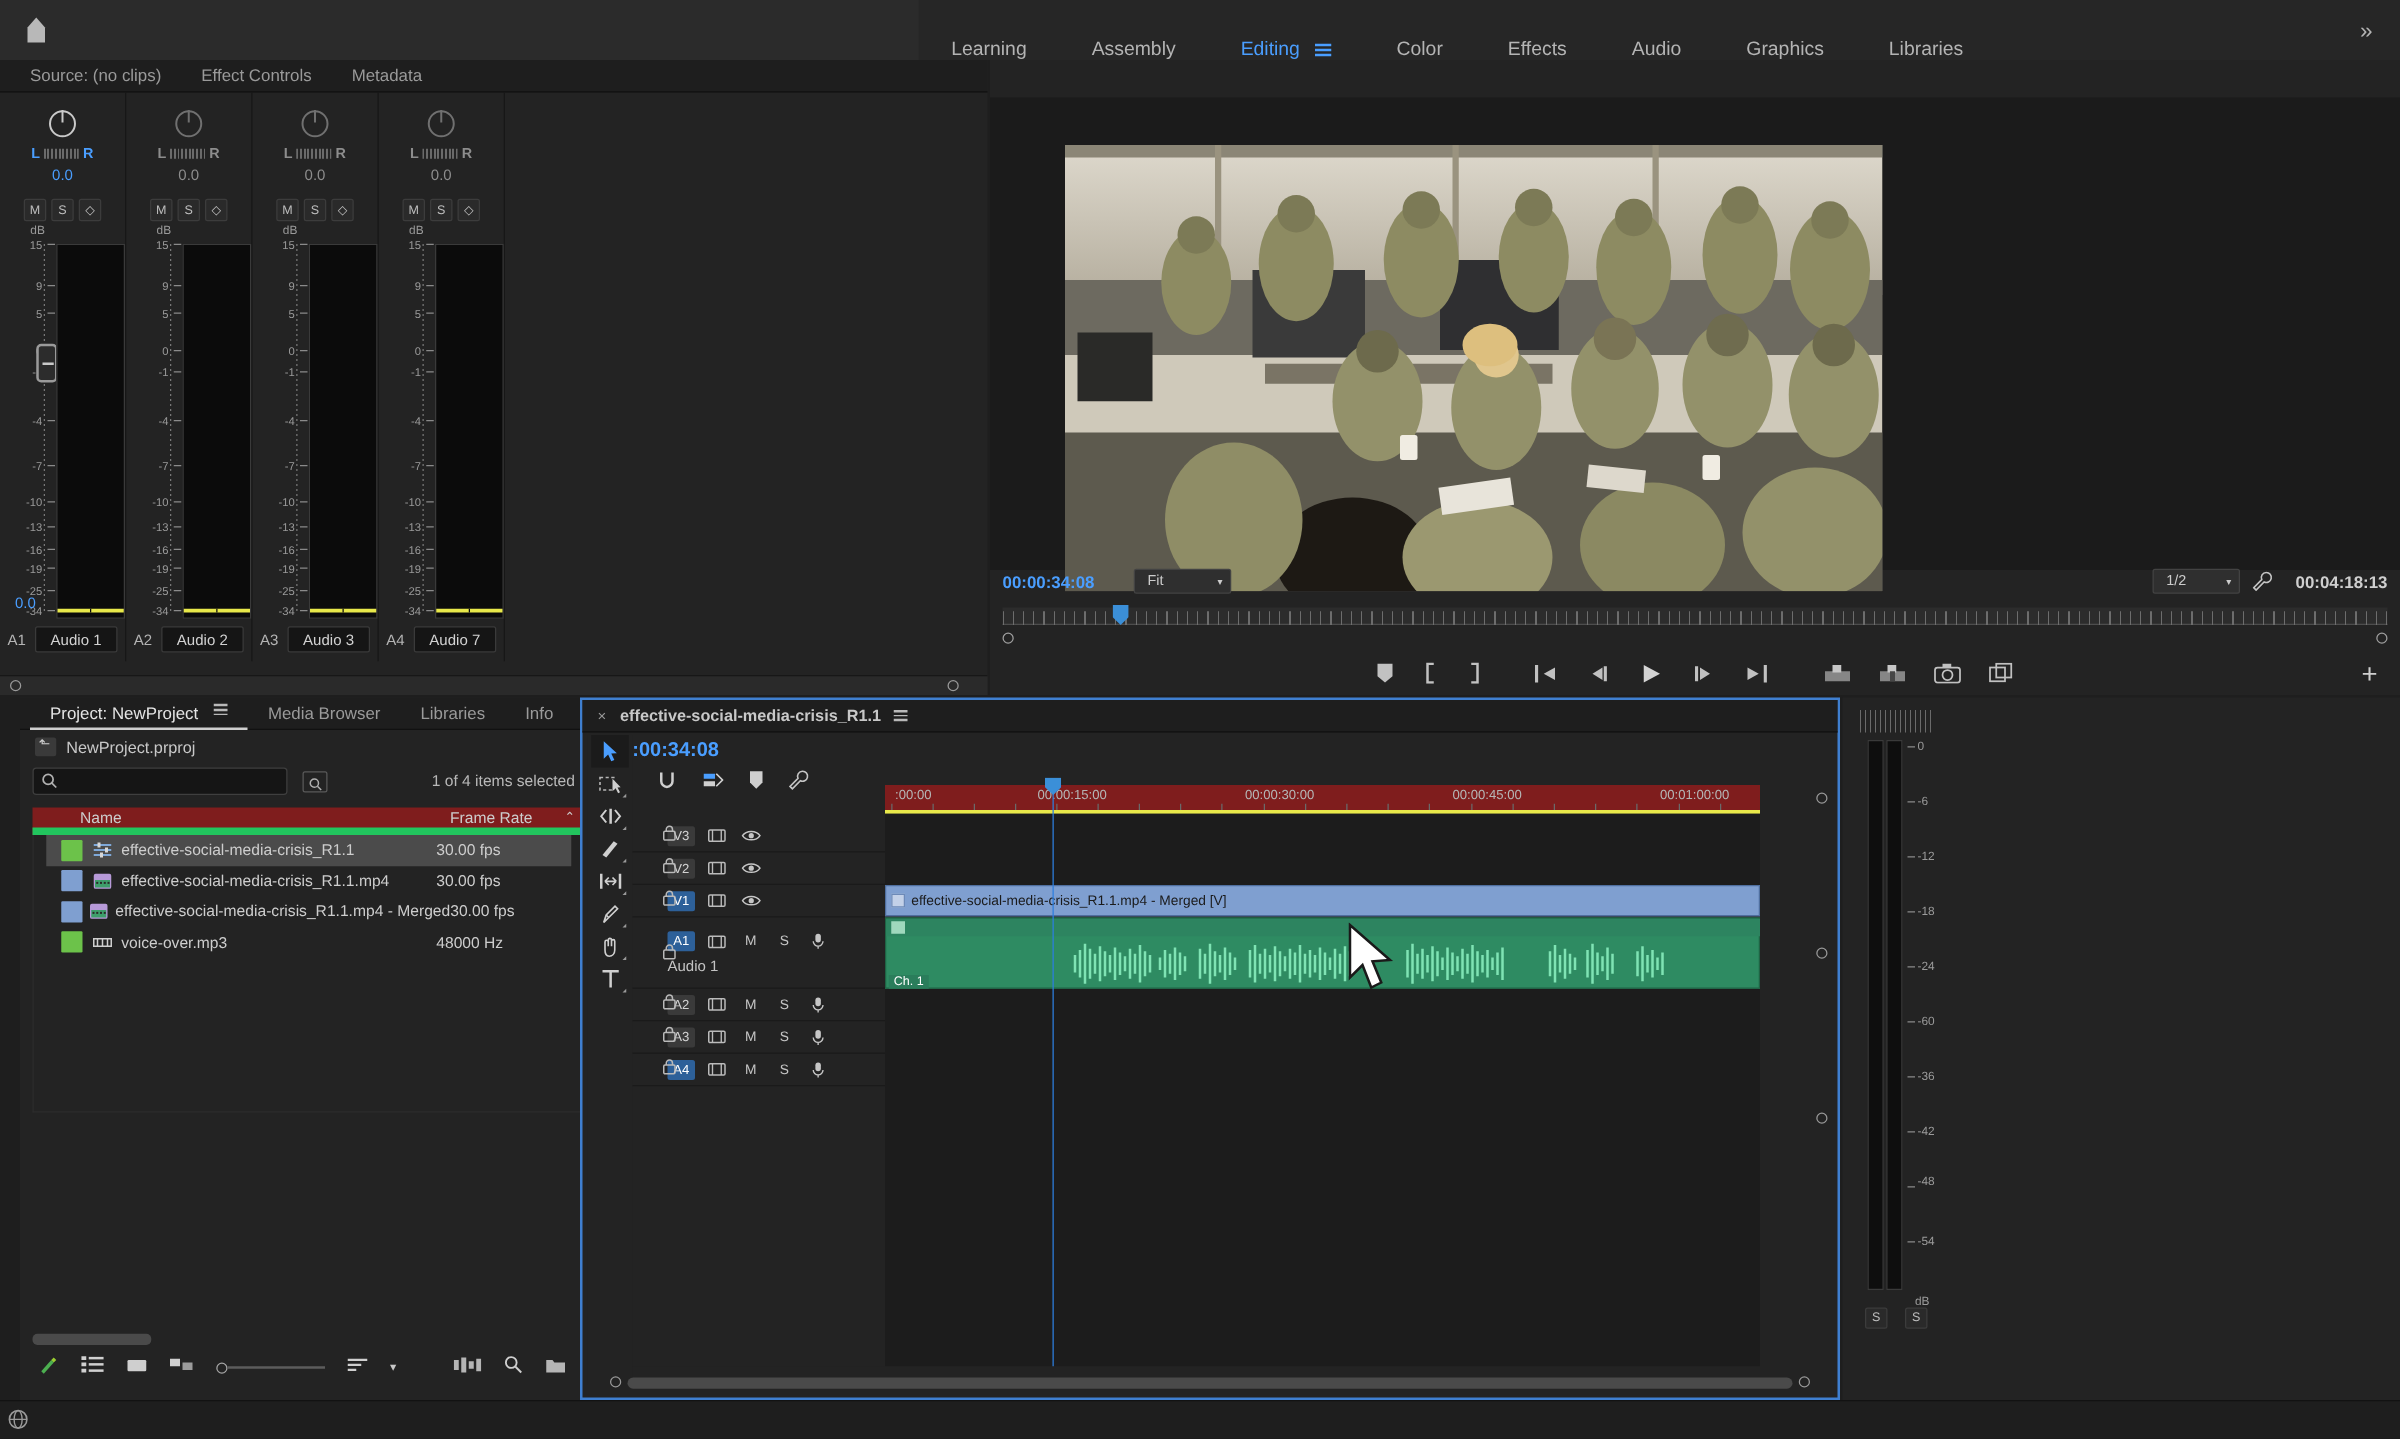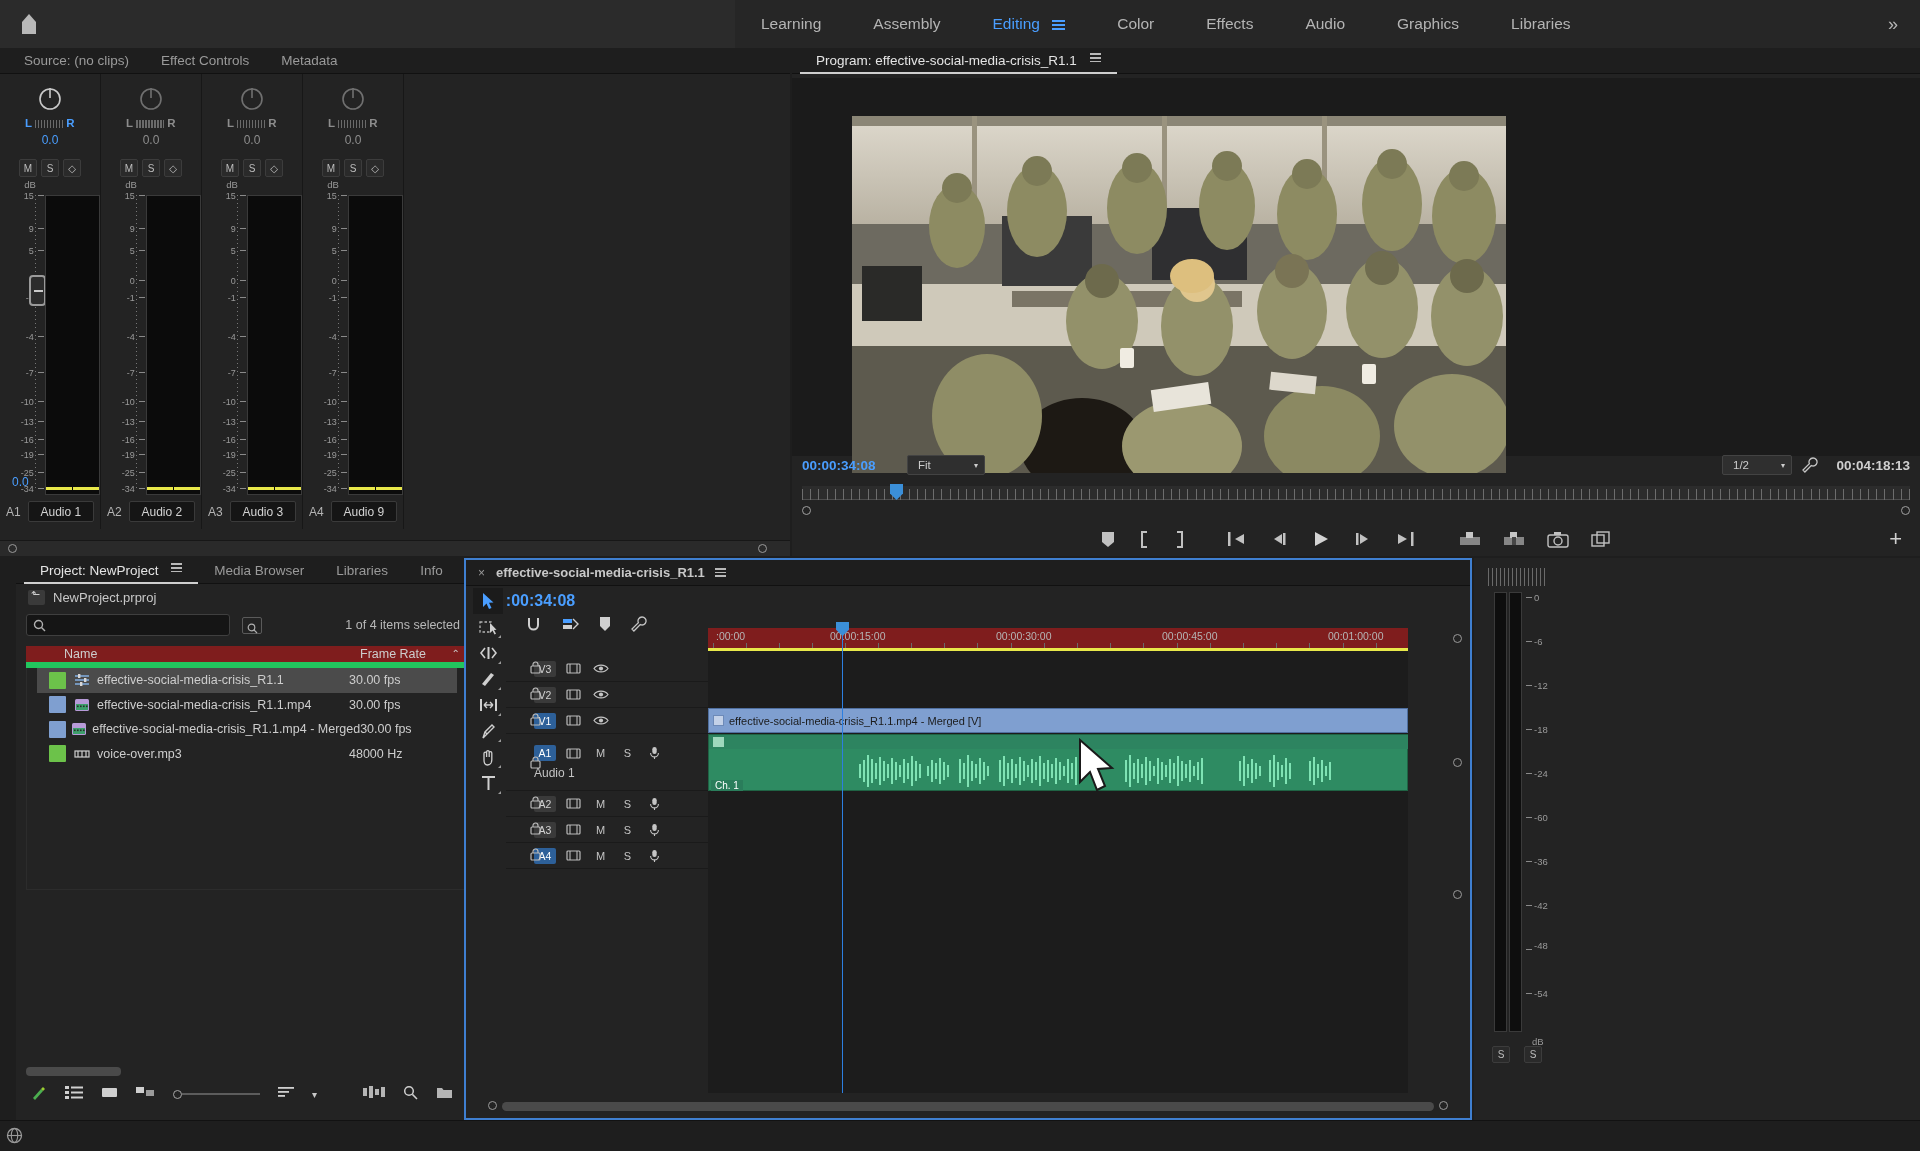--- a/index.html
+++ b/index.html
@@ -18,21 +18,21 @@
     background:#262626; display:flex; align-items:center;
   }
   .home-zone{
     width:735px; height:48px; background:#2b2b2b;
     display:flex; align-items:center; padding-left:14px;
   }
   .home-icon{ width:30px; height:30px; position:relative; }
   .home-icon svg{ width:30px; height:30px; }
   .ws-tabs{ display:flex; align-items:center; height:48px; gap:0; }
   .ws-tab{
-    padding:0 26px; height:48px; line-height:48px;
+    padding:16px 26px; height:48px; line-height:48px;
     font-size:15.5px; color:#b4b4b4; cursor:pointer; white-space:nowrap;
   }
   .ws-tab.active{ color:#4a9eff; }
   .ws-hamb{ display:inline-block; margin-left:8px; vertical-align:middle; }
   .ws-hamb i{ display:block; width:13px; height:2px; background:#4a9eff; margin:2px 0; }
   .chev-more{ margin-left:auto; padding-right:22px; font-size:18px; color:#b4b4b4;}
 
   
   .panel-tabs{
     display:flex; align-items:center; height:26px;
@@ -632,38 +632,32 @@
               <span class="tk" style="top:281px"></span>
             <span class="lbl" style="top:293px">-34</span>
               <span class="tk" style="top:297px"></span>
           </div>
           <div class="meterbox">
             <div class="yellowline"></div>
           </div>
         </div>
         <div class="ch-name">
           <span class="an">A4</span>
-          <span class="nm">Audio 9</span>
+          <span class="nm">Audio 7</span>
         </div>
       </div>
 
     </div>
     <div class="mixer-scroll">
       <span class="knobL"></span>
       <span class="knobR"></span>
     </div>
   </div>
 
   <div class="program">
-    <div class="panel-tabs prog-tabs">
-      <div class="ptab active">
-        <span>Program: effective-social-media-crisis_R1.1</span>
-        <span class="hamb"><i></i><i></i><i></i></span>
-      </div>
-    </div>
 
     <div class="prog-stage">
       <div class="prog-video">
         <svg width="654" height="357" viewBox="0 0 654 357">
           <defs>
             <linearGradient id="tent" x1="0" y1="0" x2="0" y2="1">
               <stop offset="0%" stop-color="#ded9cd"></stop>
                 <stop offset="100%" stop-color="#b5ae9e"></stop>
             </linearGradient>
           </defs>

